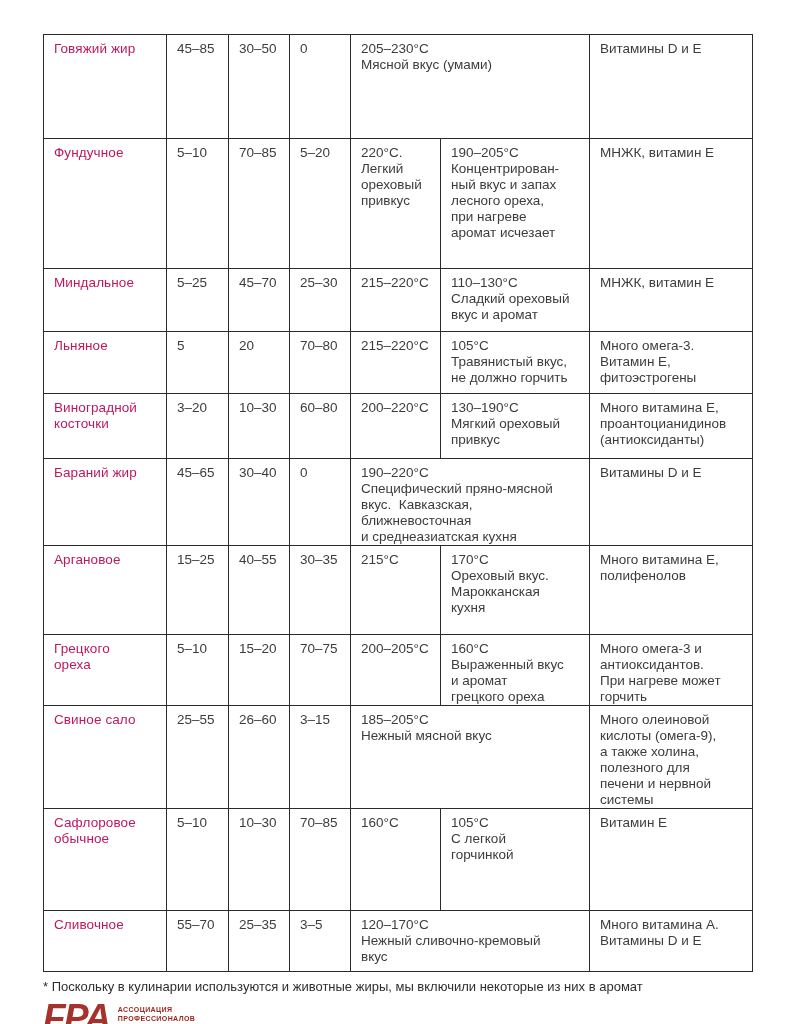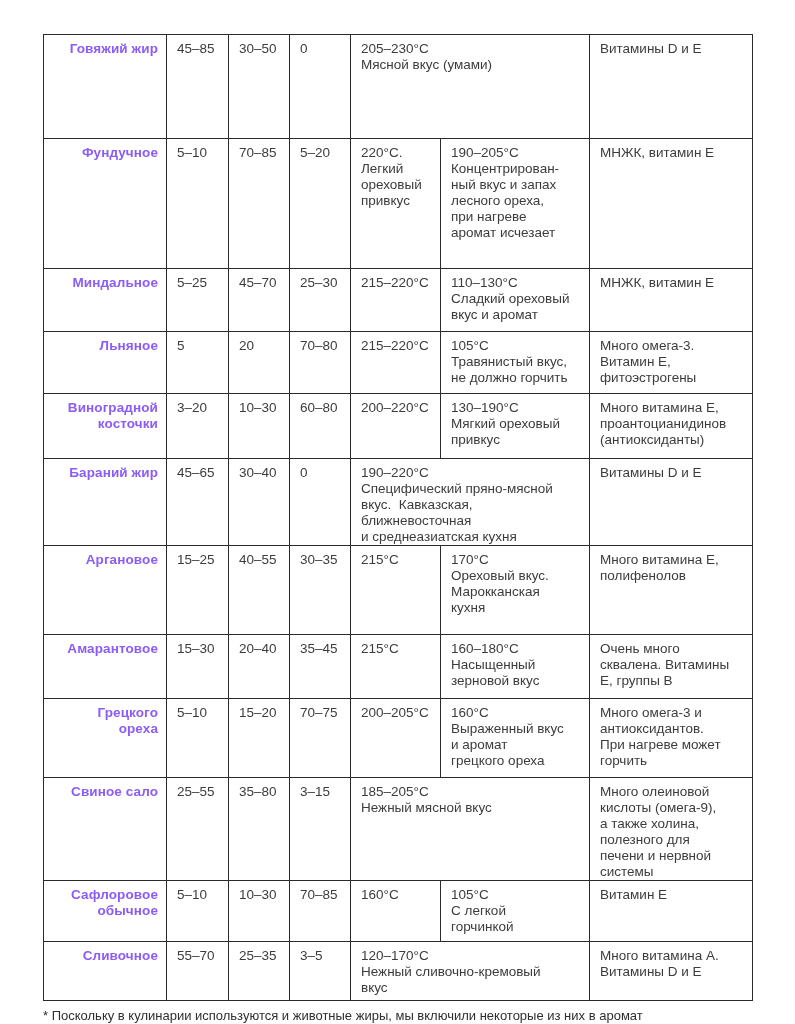--- a/index.html
+++ b/index.html
@@ -27,24 +27,23 @@
     border: 1px solid #2b2b2b;
     vertical-align: top;
     padding: 6px 8px 0 10px;
     font-size: 13.5px;
     line-height: 16px;
     color: #3c3c3c;
     white-space: pre-wrap;
     overflow: hidden;
   }
   table.oils td.name {
-    font-weight: bold;
-    color: #8b5cf6;
+    font-weight: normal;
+    color: #be185d;
     letter-spacing: 0.1px;
-    text-align: right;
   }
   
   table.oils tr:nth-child(1)  { height: 104px; }
   table.oils tr:nth-child(2)  { height: 130px; }
   table.oils tr:nth-child(3)  { height: 63px; }
   table.oils tr:nth-child(4)  { height: 62px; }
   table.oils tr:nth-child(5)  { height: 65px; }
   table.oils tr:nth-child(6)  { height: 83px; }
   table.oils tr:nth-child(7)  { height: 89px; }
   table.oils tr:nth-child(8)  { height: 64px; }
@@ -185,52 +184,39 @@
           <td class="num">30–35</td>
           <td class="temp">215°C</td>
           <td class="temp">170°C
 Ореховый вкус.
 Марокканская
 кухня</td>
           <td class="vit">Много витамина Е,
 полифенолов</td>
         </tr>
         <tr>
-          <td class="name">Амарантовое</td>
-          <td class="num">15–30</td>
-          <td class="num">20–40</td>
-          <td class="num">35–45</td>
-          <td class="temp">215°C</td>
-          <td class="temp">160–180°C
-Насыщенный
-зерновой вкус</td>
-          <td class="vit">Очень много
-сквалена. Витамины
-Е, группы В</td>
-        </tr>
-        <tr>
           <td class="name">Грецкого
 ореха</td>
           <td class="num">5–10</td>
           <td class="num">15–20</td>
           <td class="num">70–75</td>
           <td class="temp">200–205°C</td>
           <td class="temp">160°C
 Выраженный вкус
 и аромат
 грецкого ореха</td>
           <td class="vit">Много омега-3 и
 антиоксидантов.
 При нагреве может
 горчить</td>
         </tr>
         <tr>
           <td class="name">Свиное сало</td>
           <td class="num">25–55</td>
-          <td class="num">35–80</td>
+          <td class="num">26–60</td>
           <td class="num">3–15</td>
           <td class="temp merged" colspan="2">185–205°C
 Нежный мясной вкус</td>
           <td class="vit">Много олеиновой
 кислоты (омега-9),
 а также холина,
 полезного для
 печени и нервной
 системы</td>
         </tr>

